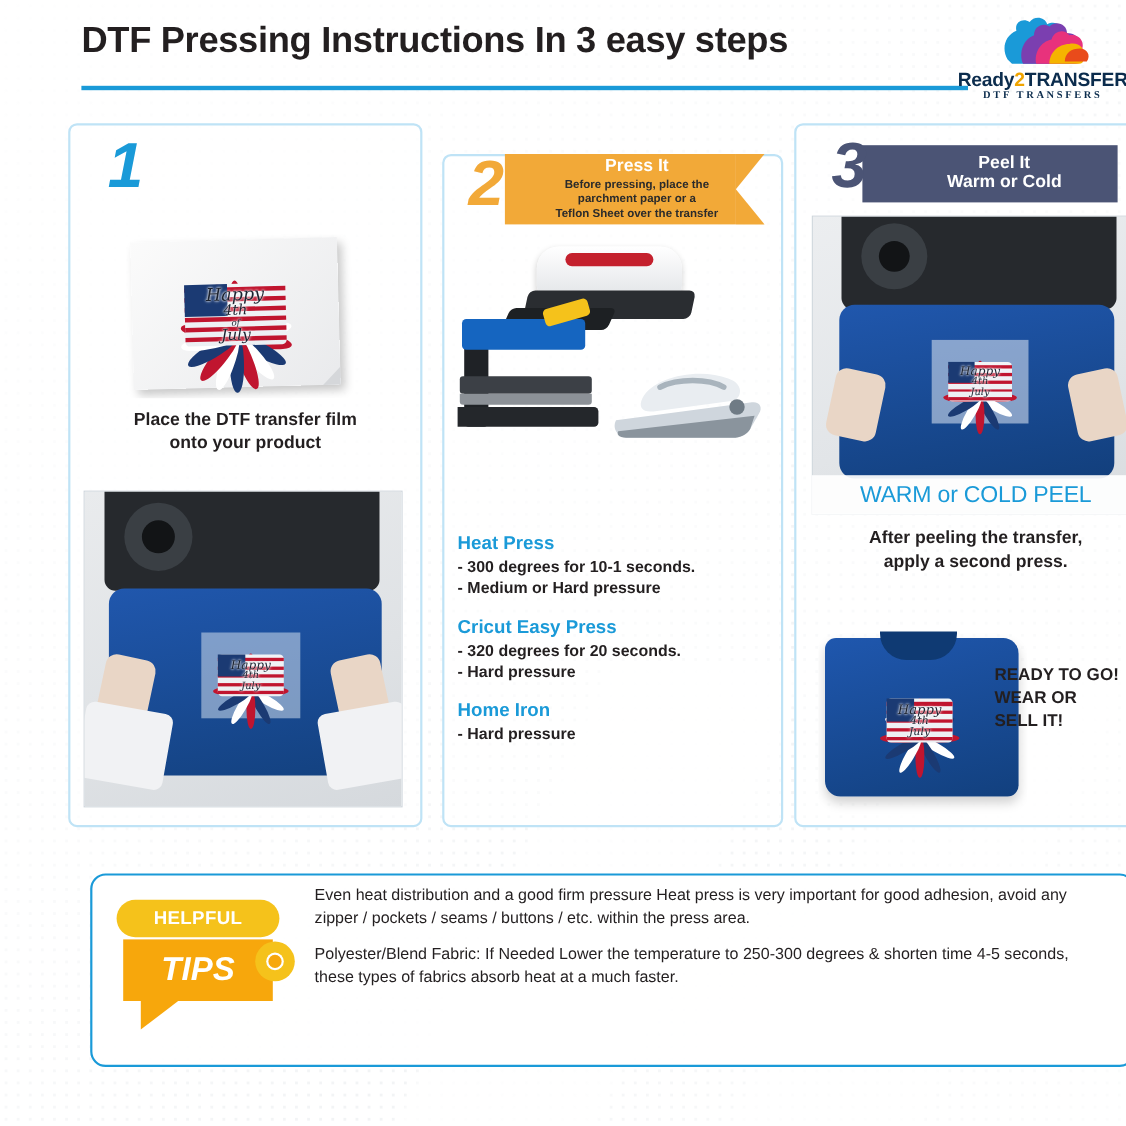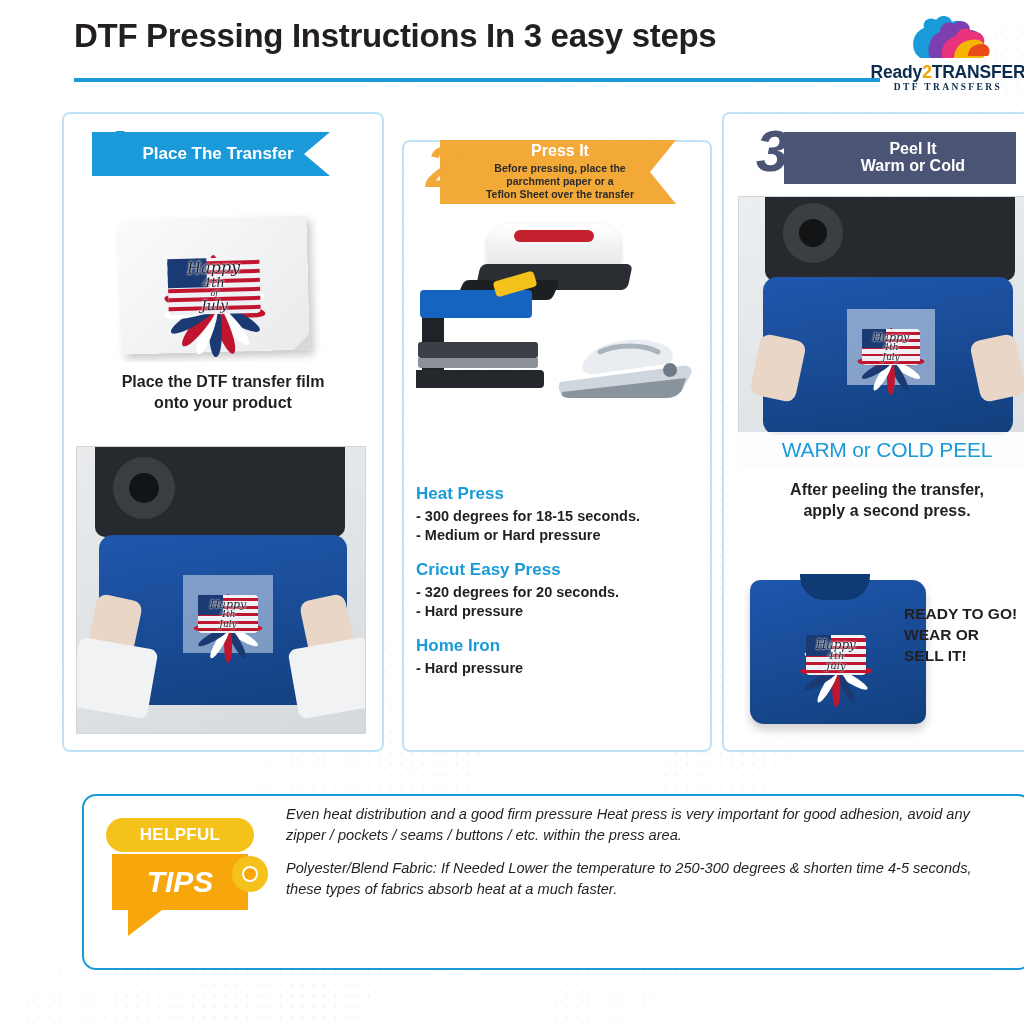--- a/index.html
+++ b/index.html
@@ -89,21 +89,21 @@
   
   #b1 { left:48px; top:132px; width:250px; }
   #b1 .banner-body { width:212px; background:#1a9ad8; font-size:17px; padding-left:40px; }
   #b1 .banner-tail {
     left:212px;
     border-top:22px solid #1a9ad8; border-bottom:22px solid #1a9ad8;
     border-right:26px solid transparent;
   }
 
   
-  #b2 { left:396px; top:140px; width:250px; height:75px; }
+  #b2 { left:415px; top:140px; width:250px; height:75px; }
   #b2 .banner-body {
     width:210px; background:#f2a938; font-size:15px; padding-left:30px;
     flex-direction:column; height:64px; color:#2b2b2b;
   }
   #b2 .banner-tail {
     left:210px;
     border-top:32px solid #f2a938; border-bottom:32px solid #f2a938;
     border-right:26px solid transparent;
   }
   #b2 .b2-title { font-size:16px; color:#ffffff; margin-bottom:2px; }
@@ -229,21 +229,21 @@
   .tips-sun {
     position:absolute; left:126px; top:38px; width:36px; height:36px;
     border-radius:50%; background:#f5c21b;
   }
   .tips-sun:before, .tips-sun:after {
     content:""; position:absolute; left:10px; top:10px; width:16px; height:16px;
     border-radius:50%; background:#ffffff;
   }
   .tips-sun:after { background:#f7a70c; left:12px; top:12px; width:12px; height:12px; }
 
-  .tips-text { position:absolute; left:242px; top:804px; width:720px;font-style:italic; }
+  .tips-text { position:absolute; left:242px; top:804px; width:720px; }
   .tips-p {
     font-size:14.6px; color:#231f20; line-height:1.42; margin:0 0 13px 0;
   }
 </style>
 </head>
 <body>
 
 <div class="bg-dots"></div>
 <div class="bg-white-wash"></div>
 <div class="bg-diag"></div>
@@ -264,24 +264,20 @@
       </svg>
       <div class="logo-word">
         <span class="ready">Ready</span><span class="two">2</span><span class="ready">TRANSFER</span>
       </div>
       <div class="logo-sub">DTF TRANSFERS</div>
     </div>
   </div>
 
   <div class="card" id="card1"></div>
 
-  <div class="banner" id="b1">
-    <div class="banner-body">Place The Transfer</div>
-    <div class="banner-tail"></div>
-  </div>
   <div class="step-num" id="n1">1</div>
 
   <div class="img-frame" id="film">
     <div class="sheet">
       <div class="art" style="left:24px; top:10px; width:140px; height:116px;">
         <div class="petals">
           <span class="petal" style="transform:rotate(0deg);   background:#c0152f;"></span>
           <span class="petal" style="transform:rotate(20deg);  background:#ffffff;"></span>
           <span class="petal" style="transform:rotate(40deg);  background:#c0152f;"></span>
           <span class="petal" style="transform:rotate(60deg);  background:#1b3a73;"></span>
@@ -399,21 +395,21 @@
       <path d="M10 74 L132 58 C140 56 144 62 140 68 L132 82 C129 87 123 90 116 90 L22 90 C12 90 6 82 10 74 Z" fill="#cfd6dd"></path>
       <path d="M12 84 L136 70 L132 82 C129 87 123 90 116 90 L22 90 C14 90 10 88 12 84 Z" fill="#8a949d"></path>
       <path d="M34 54 C44 34 86 26 112 36 C124 40 126 50 118 56 L44 66 C34 67 30 62 34 54 Z" fill="#e9edf1"></path>
       <path d="M50 44 C66 36 94 36 108 44" stroke="#a9b4bd" stroke-width="5" fill="none" stroke-linecap="round"></path>
       <circle cx="120" cy="62" r="7" fill="#6f7b85"></circle>
     </svg>
   </div>
 
   <div class="heat-list">
     <div class="hl-title">Heat Press</div>
-    <div class="hl-line">- 300 degrees for 18-15 seconds.</div>
+    <div class="hl-line">- 300 degrees for 10-1 seconds.</div>
     <div class="hl-line">- Medium or Hard pressure</div>
     <div class="hl-gap"></div>
     <div class="hl-title">Cricut Easy Press</div>
     <div class="hl-line">- 320 degrees for 20 seconds.</div>
     <div class="hl-line">- Hard pressure</div>
     <div class="hl-gap"></div>
     <div class="hl-title">Home Iron</div>
     <div class="hl-line">- Hard pressure</div>
   </div>
 

